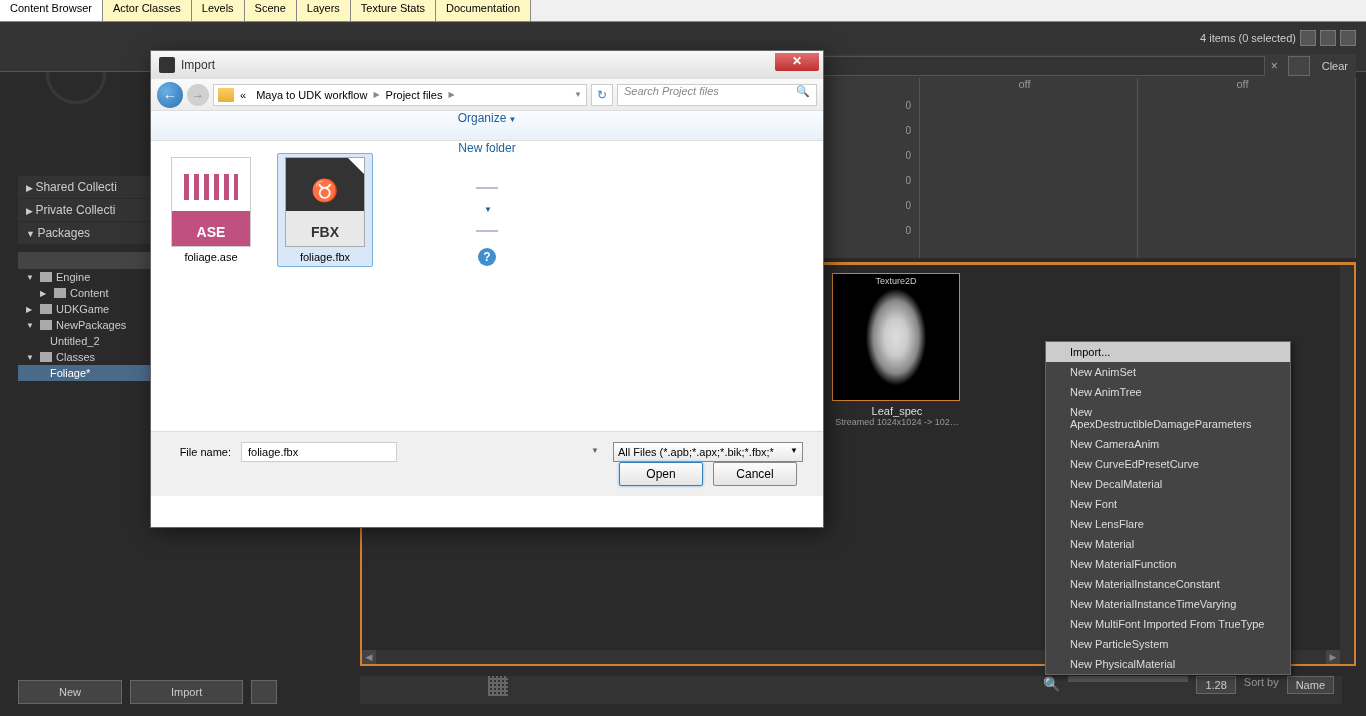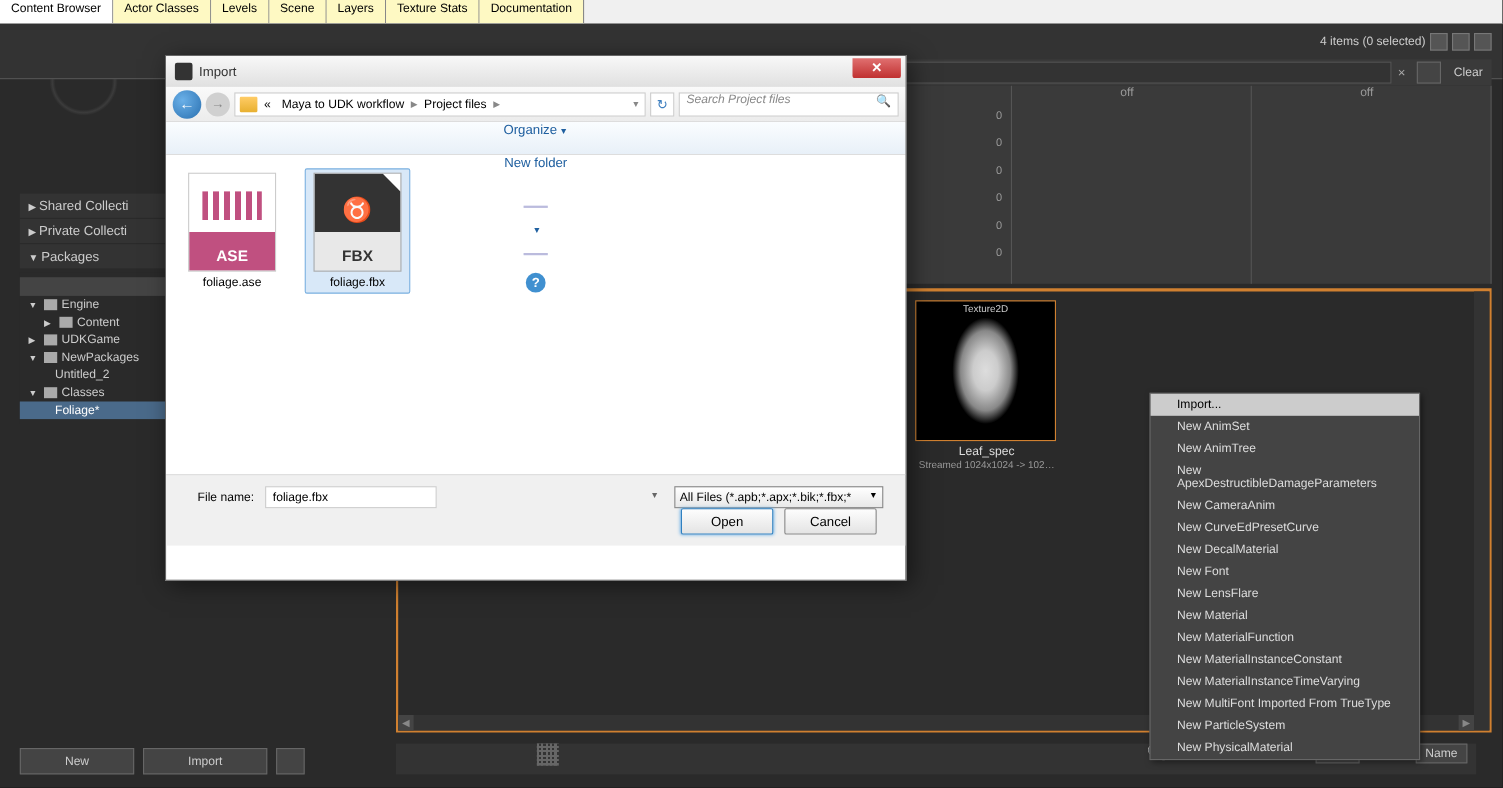--- a/index.html
+++ b/index.html
@@ -68,21 +68,21 @@
 
 .content-footer { position: absolute; bottom: 12px; left: 360px; right: 24px; height: 28px; background: #333; display: flex; align-items: flex-start; padding: 0 8px; gap: 8px; }
 .grid-icon { width: 20px; height: 20px; background: repeating-linear-gradient(0deg,#666 0 2px,transparent 2px 4px), repeating-linear-gradient(90deg,#666 0 2px,transparent 2px 4px); margin-left: 120px; }
 .footer-spacer { flex: 1; }
 .zoom-icon { color: #ccc; font-size: 14px; }
 .slider { width: 120px; height: 6px; background: #555; }
 .sort-label { color: #999; font-size: 11px; }
 .sort-val { background: #444; color: #ccc; padding: 2px 8px; font-size: 11px; border: 1px solid #666; }
 
 
-.context-menu { position: absolute; left: 1045px; top: 335px; width: 246px; background: #444; border: 1px solid #666; box-shadow: 2px 2px 6px rgba(0,0,0,0.5); z-index: 50; }
+.context-menu { position: absolute; left: 1045px; top: 319px; width: 246px; background: #444; border: 1px solid #666; box-shadow: 2px 2px 6px rgba(0,0,0,0.5); z-index: 50; }
 .context-item { padding: 4px 24px; color: #ddd; font-size: 11px; cursor: pointer; }
 .context-item:hover, .context-item.highlighted { background: #ccc; color: #000; }
 
 
 .dialog { position: absolute; left: 150px; top: 28px; width: 674px; height: 478px; background: #fff; border: 1px solid #666; box-shadow: 4px 4px 20px rgba(0,0,0,0.5); z-index: 100; }
 .dlg-title { height: 28px; background: linear-gradient(#f8f8f8,#e0e0e0); display: flex; align-items: center; padding-left: 8px; position: relative; }
 .dlg-title-icon { width: 16px; height: 16px; background: #333; margin-right: 6px; border-radius: 2px; }
 .dlg-title-text { font-size: 12px; color: #333; }
 .dlg-close { position: absolute; right: 4px; top: 2px; width: 44px; height: 18px; background: linear-gradient(#e07070,#c03030); color: #fff; text-align: center; font-size: 12px; font-weight: bold; border-radius: 0 0 2px 2px; cursor: pointer; line-height: 16px; }
 

